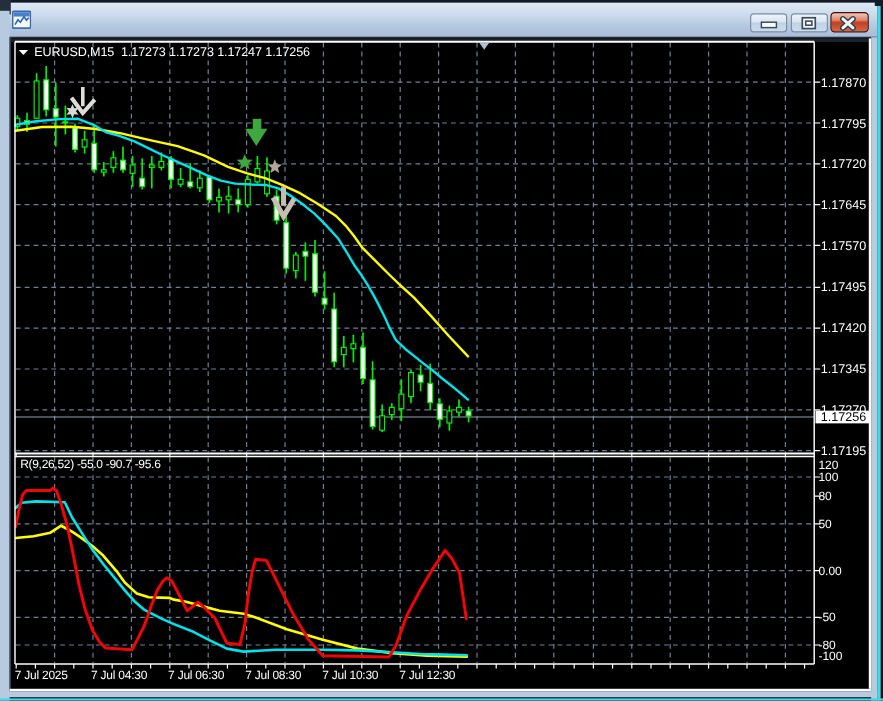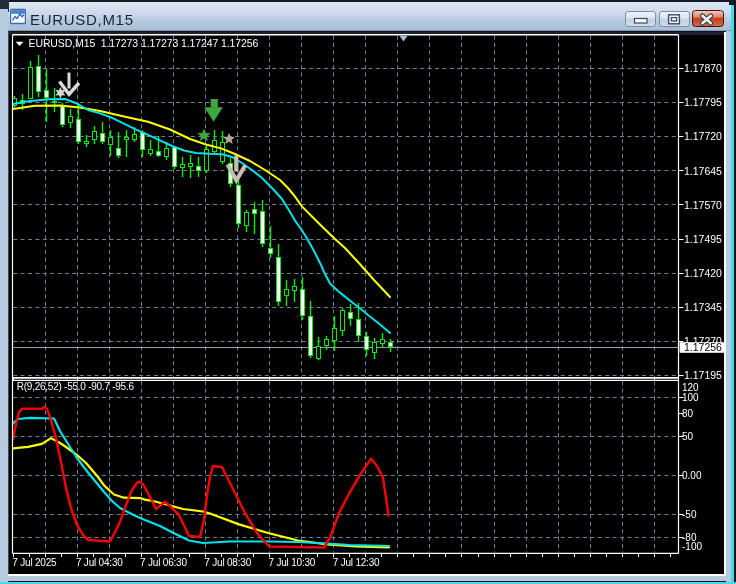--- a/index.html
+++ b/index.html
@@ -45,21 +45,20 @@
   <div id="botW"></div>
     <div id="botB"></div>
     <div id="cyanB"></div>
     <div id="darkB"></div>
   <div id="trcorner"></div>
   <svg id="ticon" viewBox="0 0 16 17">
     <rect x="0.5" y="1.5" width="15" height="14" fill="#f4f8ff" stroke="#3e6ca8" stroke-width="1.4" rx="1"></rect>
     <rect x="1.2" y="2.2" width="13.6" height="3.6" fill="#4a80c8"></rect>
     <path d="M2.5 12.5 L5 8.5 L7 10.5 L10 5.8 L12 8.8 L14 6.8" fill="none" stroke="#2a62b8" stroke-width="1.3"></path>
   </svg>
-  <div id="ttext">EURUSD,M15</div>
   <div class="btn" id="bmin"></div>
   <div class="btn" id="bres"></div>
   <div class="btn" id="bclo"></div>
   <svg style="position:absolute;left:625px;top:11px;width:100px;height:18px" viewBox="0 0 100 18">
     <rect x="9.5" y="7.5" width="12.5" height="4.5" fill="#fbfdfe" stroke="#3b4a5c" stroke-width="1.2"></rect>
     <rect x="43.6" y="3.8" width="10.8" height="9" fill="#fbfdfe" stroke="#3b4a5c" stroke-width="1.4"></rect>
     <rect x="46.4" y="6.6" width="5.2" height="3.4" fill="none" stroke="#3b4a5c" stroke-width="1.3"></rect>
     <path d="M77.4 4.8 L85.8 12.2 M85.8 4.8 L77.4 12.2" stroke="#2e3d4e" stroke-width="4.8" stroke-linecap="round"></path>
     <path d="M77.4 4.8 L85.8 12.2 M85.8 4.8 L77.4 12.2" stroke="#f2f4f6" stroke-width="2.5" stroke-linecap="round"></path>
   </svg>

